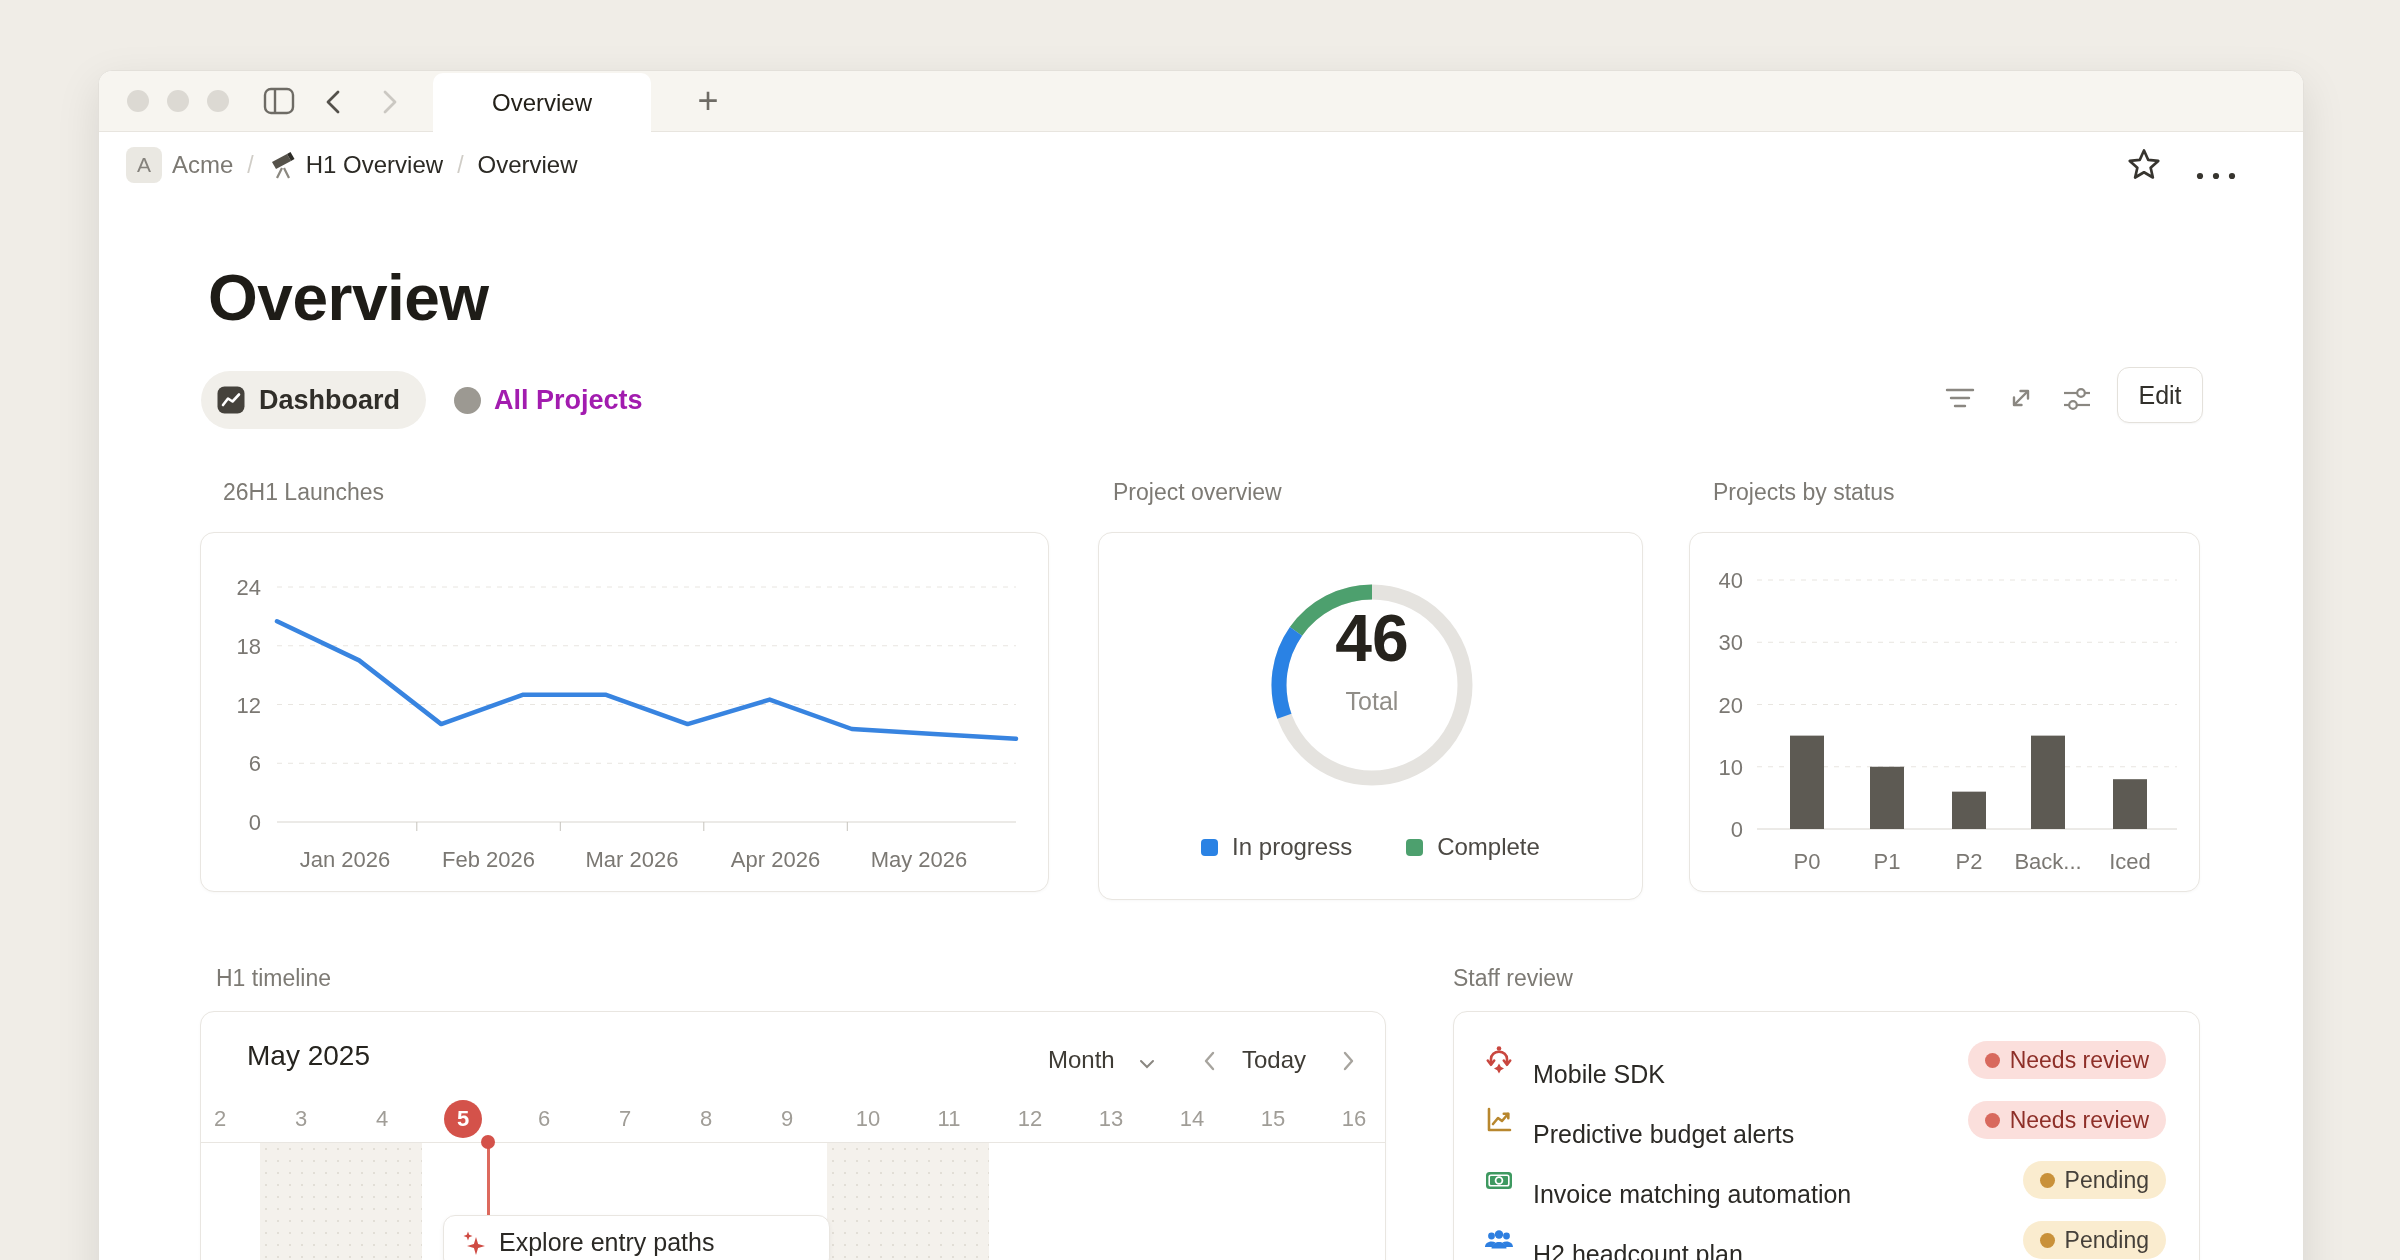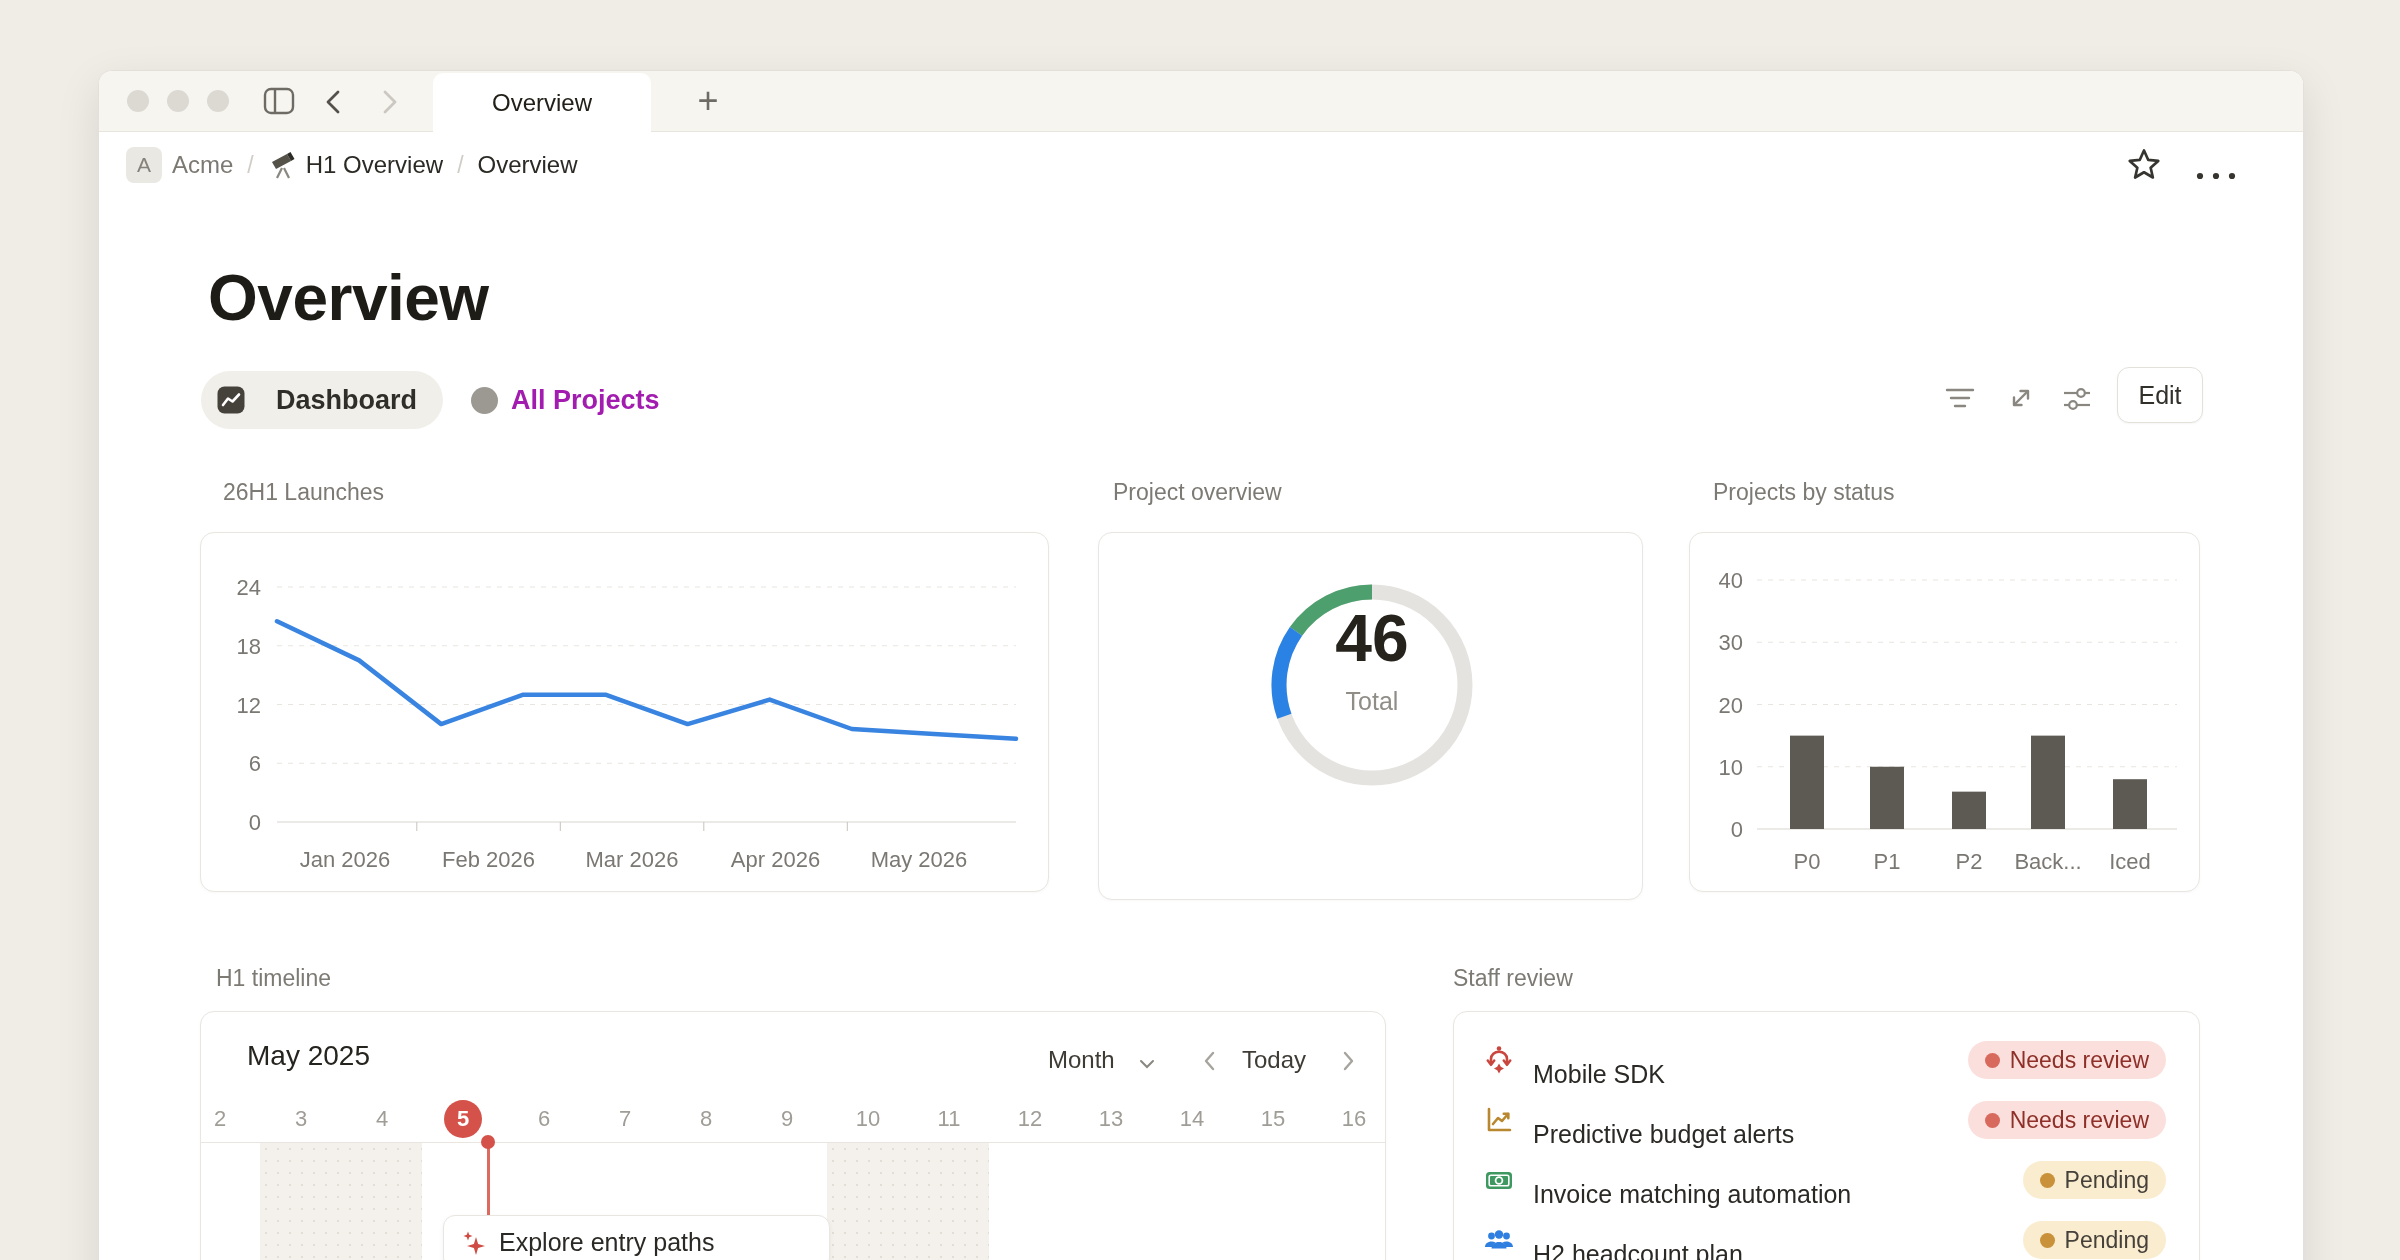--- a/index.html
+++ b/index.html
@@ -23,21 +23,21 @@
   .crumb-sep{color:#d0cdc7;margin:0 14px;font-size:23px;}
   #ws-badge{width:36px;height:36px;border-radius:8px;background:#eae8e2;display:flex;align-items:center;
     justify-content:center;font-size:21px;color:#85827c;margin-right:10px;}
   .crumb-gray{color:#7c7973;}
   .crumb-dark{color:#2c2a25;}
   #crumb-star{position:absolute;left:2026px;top:14px;}
   #crumb-more{position:absolute;left:2094px;top:28px;}
   
   #page-title{position:absolute;left:109px;top:190px;font-size:64px;font-weight:700;color:#1e1c17;letter-spacing:-.5px;}
   #viewtabs{position:absolute;left:102px;top:300px;display:flex;align-items:center;}
-  #tab-dashboard{display:flex;align-items:center;gap:30px;height:58px;background:#f1efea;border-radius:29px;
+  #tab-dashboard{display:flex;align-items:center;gap:13px;height:58px;background:#f1efea;border-radius:29px;
     padding:0 26px 0 15px;}
   #tab-dashboard .lbl{font-size:27px;font-weight:700;color:#302e29;}
   #tab-allprojects{display:flex;align-items:center;gap:13px;margin-left:28px;}
   #tab-allprojects .dot{width:27px;height:27px;border-radius:50%;background:#9c9992;}
   #tab-allprojects .lbl{font-size:27px;font-weight:700;color:#a21caf;}
   .head-ic{position:absolute;top:314px;}
   #edit-btn{position:absolute;left:2018px;top:296px;width:84px;height:54px;background:#fff;
     border:1px solid #e4e1db;border-radius:12px;display:flex;align-items:center;justify-content:center;
     font-size:25px;color:#32302b;box-shadow:0 1px 2px rgba(0,0,0,.04);}
   
@@ -233,20 +233,30 @@
 
     <div class="card" id="card-overview">
       <svg id="donut-svg" width="545" height="360" style="position:absolute;left:0;top:0">
           <circle cx="273" cy="152" r="93" class="ring"></circle>
           <path d="M 197.02 98.37 A 93 93 0 0 1 273.00 59.00" class="arc" stroke="#4da06e"></path>
           <path d="M 185.37 183.14 A 93 93 0 0 1 197.02 98.37" class="arc" stroke="#2a82e4"></path>
         </svg>
       <div id="donut-center">
         <div class="big">46</div>
         <div class="cap">Total</div>
+      </div>
+      <div id="donut-legend">
+        <span class="leg-item">
+          <span class="leg-sw" style="background: rgb(42, 130, 228);"></span>
+          <span>In progress</span>
+        </span>
+        <span class="leg-item">
+          <span class="leg-sw" style="background: rgb(77, 160, 110);"></span>
+          <span>Complete</span>
+        </span>
       </div>
     </div>
 
     <div class="card" id="card-status">
       <svg id="status-svg" width="511" height="360">
           <line x1="67" x2="487" y1="296" y2="296" class="axisline"></line>
           <text x="53" y="304" class="ax" text-anchor="end">0</text>
           <line x1="67" x2="487" y1="233.75" y2="233.75" class="gridline"></line>
           <text x="53" y="241.75" class="ax" text-anchor="end">10</text>
           <line x1="67" x2="487" y1="171.5" y2="171.5" class="gridline"></line>

